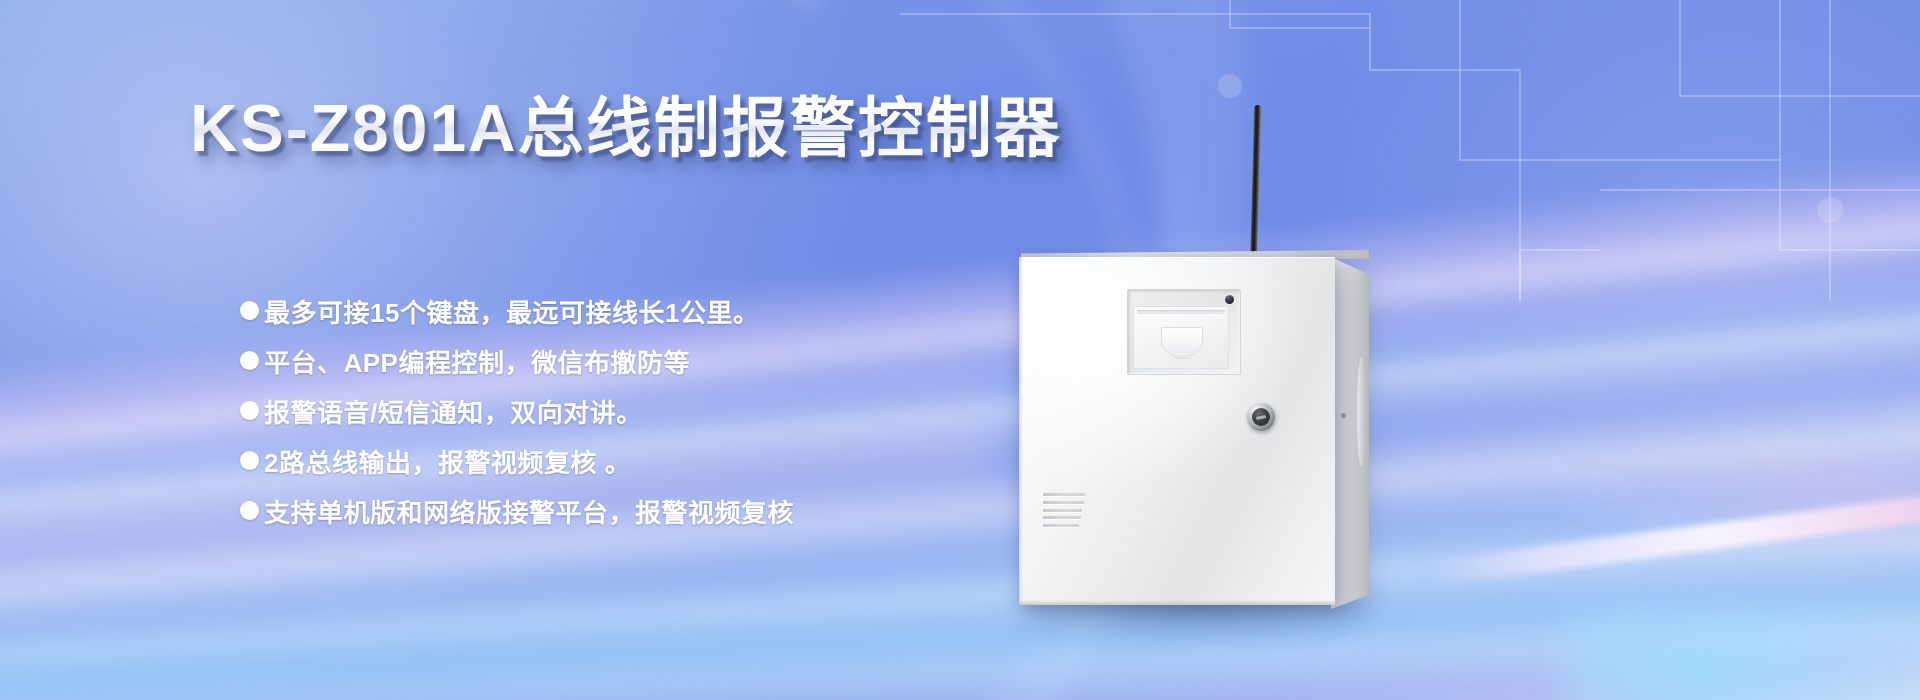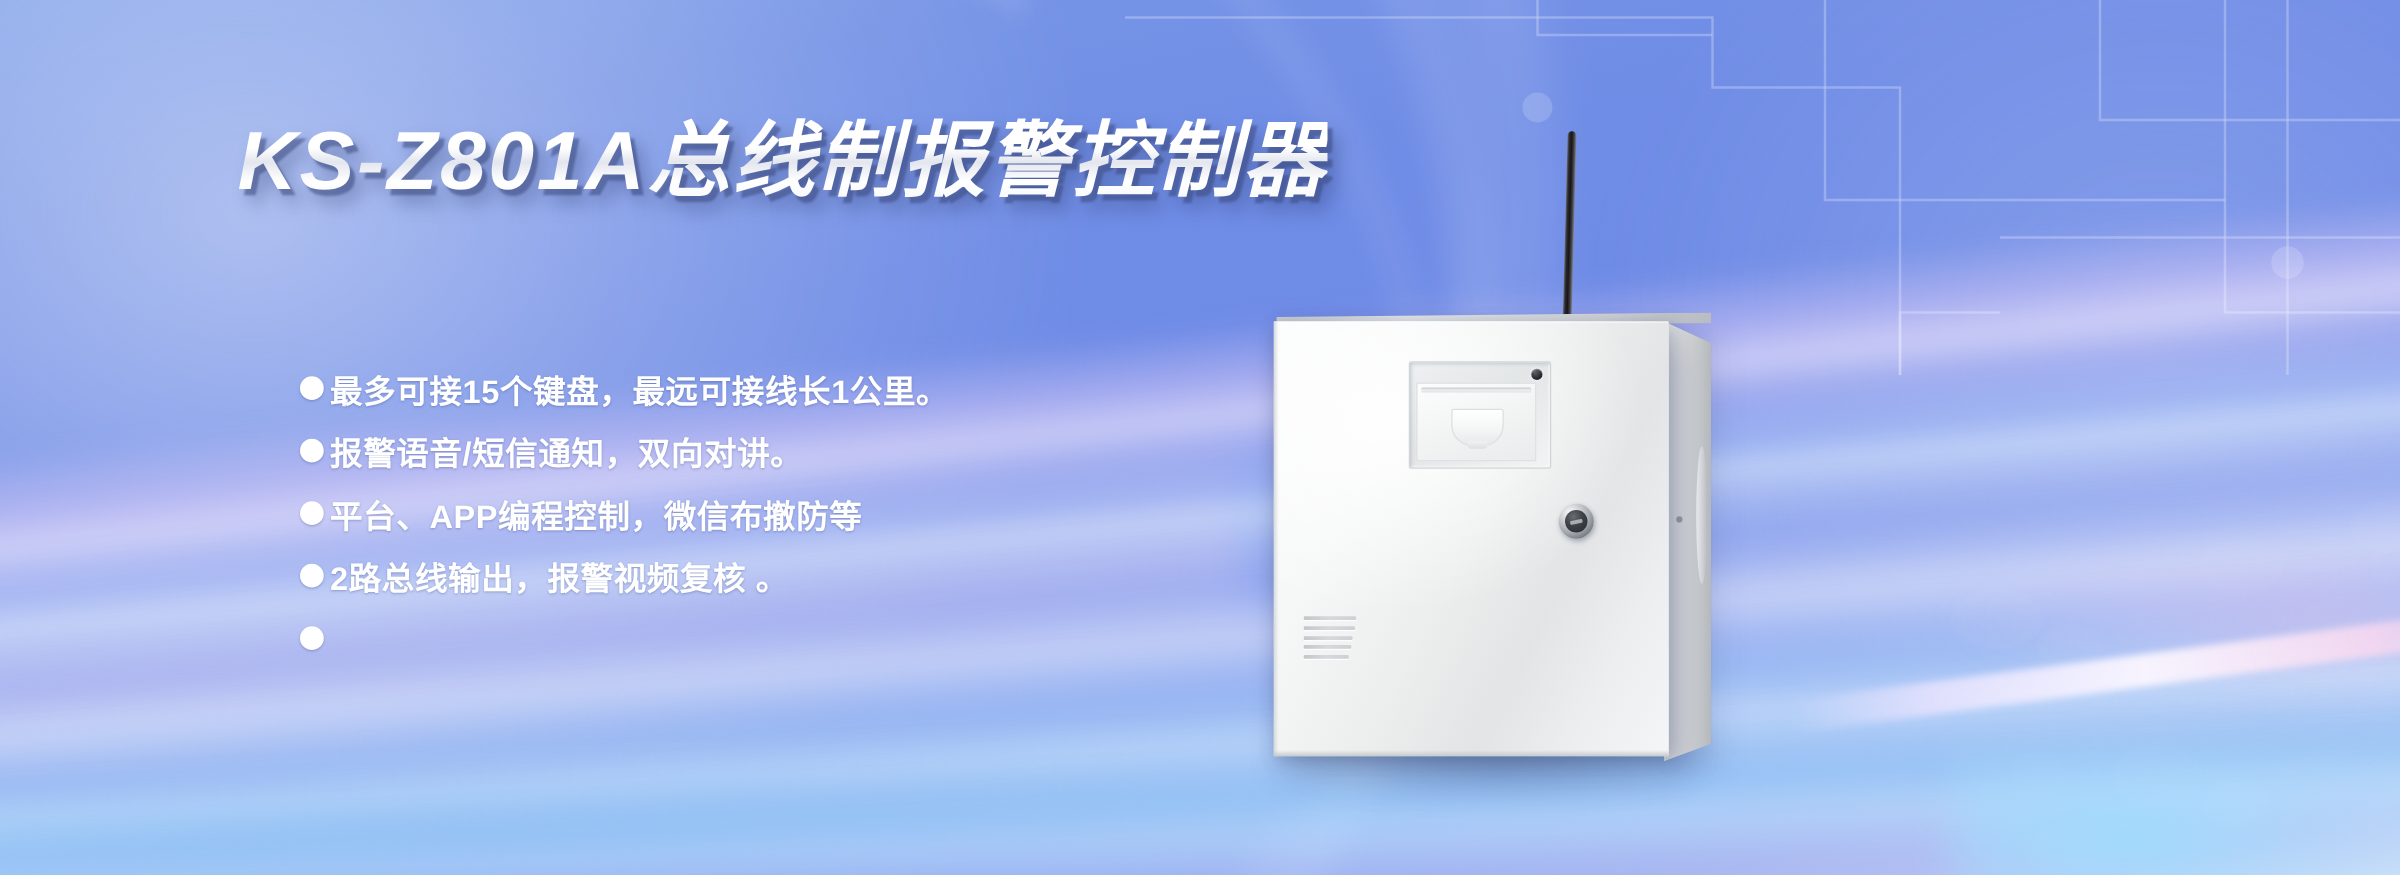--- a/index.html
+++ b/index.html
@@ -253,21 +253,20 @@
     pointer-events: none;
   }
 
   
   .title {
     position: absolute;
     left: 190px;
     top: 74px;
     font-size: 66px;
     font-weight: 700;
-    font-style: italic;
     letter-spacing: 2px;
     color: #f4f5f8;
     white-space: nowrap;
     background: linear-gradient(to bottom, #ffffff 0%, #ffffff 46%, #e3e6ee 58%, #ffffff 74%, #f2f4f9 100%);
     -webkit-background-clip: text;
     background-clip: text;
     -webkit-text-fill-color: transparent;
     filter: drop-shadow(4px 5px 1px rgba(58,72,126,0.55))
             drop-shadow(7px 9px 7px rgba(44,58,110,0.35));
   }
@@ -617,35 +616,36 @@
 
   <div class="bullets">
 
     <div class="bullet-row">
       <span class="bullet-dot"></span>
       <span class="bullet-text">最多可接15个键盘，最远可接线长1公里。</span>
     </div>
 
     <div class="bullet-row">
       <span class="bullet-dot"></span>
-      <span class="bullet-text">报警语音/短信通知，双向对讲。</span>
+      <span class="bullet-text">平台、APP编程控制，微信布撤防等</span>
     </div>
 
     <div class="bullet-row">
       <span class="bullet-dot"></span>
-      <span class="bullet-text">平台、APP编程控制，微信布撤防等</span>
+      <span class="bullet-text">报警语音/短信通知，双向对讲。</span>
     </div>
 
     <div class="bullet-row">
       <span class="bullet-dot"></span>
       <span class="bullet-text">2路总线输出，报警视频复核 。</span>
     </div>
 
     <div class="bullet-row">
       <span class="bullet-dot"></span>
+      <span class="bullet-text">支持单机版和网络版接警平台，报警视频复核</span>
     </div>
 
   </div>
 
   <div class="product">
 
     <div class="product-shadow"></div>
     <div class="product-shadow-side"></div>
 
     <div class="antenna"></div>

